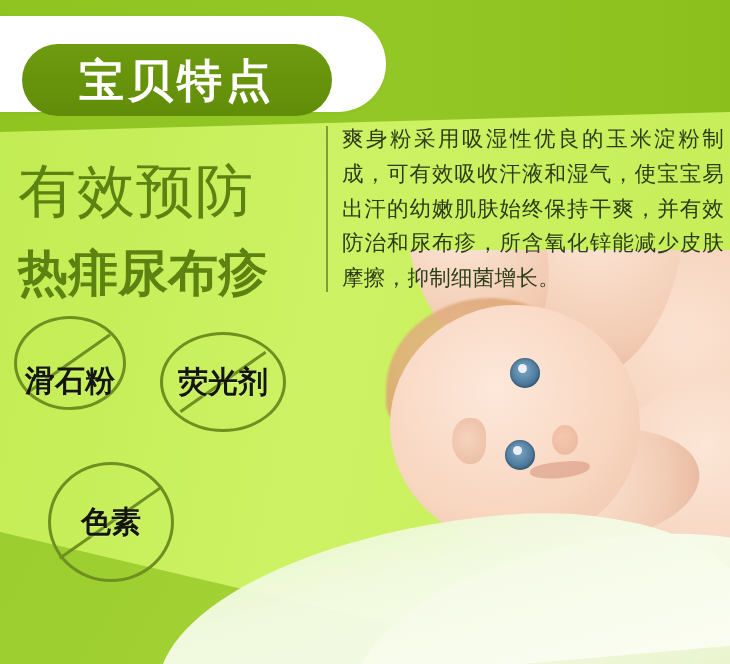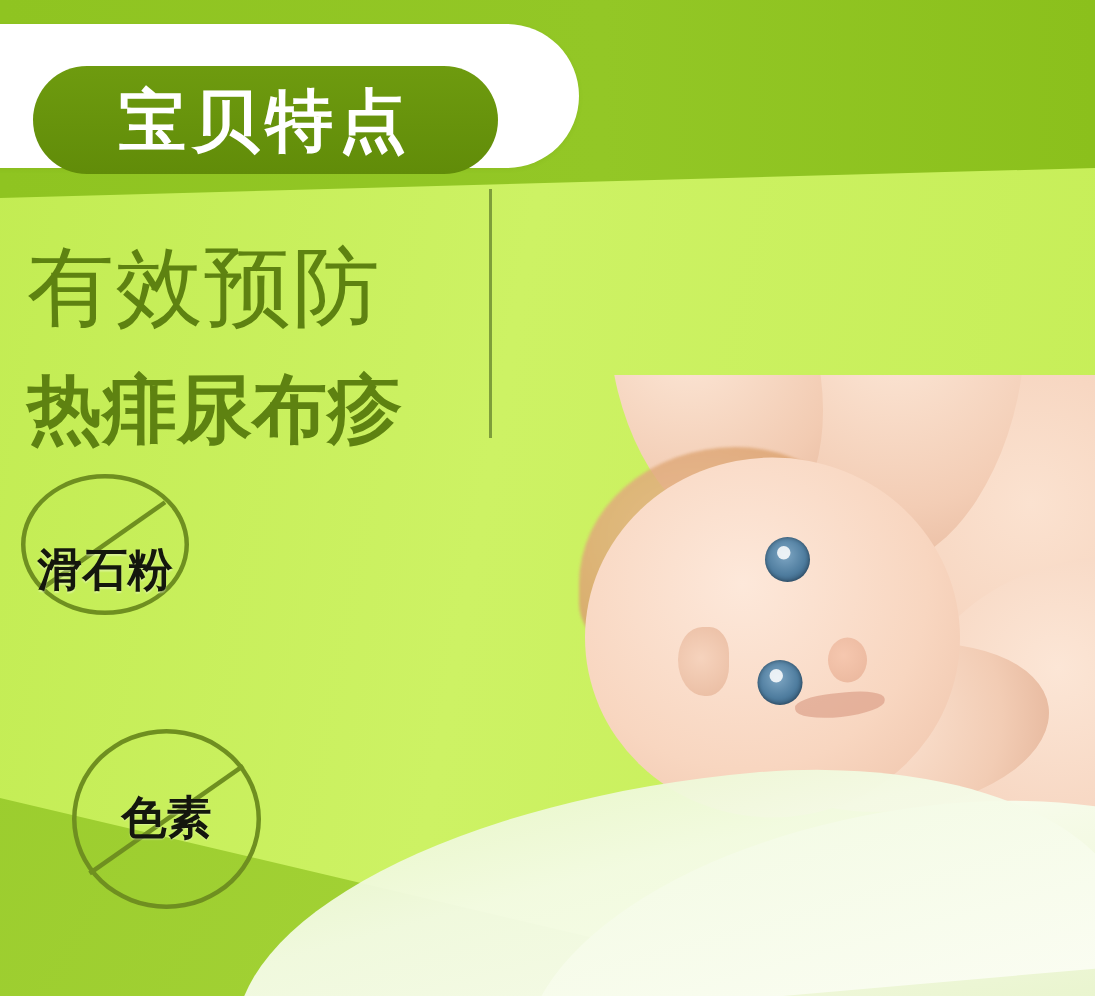--- a/index.html
+++ b/index.html
@@ -151,21 +151,21 @@
     line-height: 1.06;
     text-align: center;
     white-space: nowrap;
     text-shadow: 0 1px 1px rgba(255,255,255,.35);
   }
 
   #badge-talc       { left: 14px;  top: 316px; width: 112px; height: 94px; }
   #badge-talc .badge-text      { font-size: 30px; letter-spacing: 0px; margin-top: 36px; }
   #badge-fluorescent{ left: 160px; top: 332px; width: 126px; height: 100px; }
   #badge-fluorescent .badge-text { font-size: 30px; letter-spacing: 0px; }
-  #badge-pigment    { left: 48px;  top: 486px; width: 126px; height: 120px; }
+  #badge-pigment    { left: 48px;  top: 462px; width: 126px; height: 120px; }
   #badge-pigment .badge-text   { font-size: 30px; letter-spacing: 0px; }
 
   
   .photo {
     position: absolute;
     left: 200px; top: 250px;
     width: 530px; height: 414px;
     overflow: hidden;
   }
   .skin {
@@ -297,27 +297,33 @@
     </div>
   </div>
 
   <div class="headline">
     <div class="headline-line1">有效预防</div>
     <div class="headline-line2">热痱尿布疹</div>
   </div>
 
   <div class="v-divider"></div>
 
+  <div class="body-copy">爽身粉采用吸湿性优良的玉米淀粉制成，可有效吸收汗液和湿气，使宝宝易出汗的幼嫩肌肤始终保持干爽，并有效防治和尿布疹，所含氧化锌能减少皮肤摩擦，抑制细菌增长。</div>
 
   <div class="badge" id="badge-talc">
     <div class="badge-ring"></div>
     <div class="badge-slash"></div>
     <div class="badge-text">滑石粉</div>
   </div>
 
+  <div class="badge" id="badge-fluorescent">
+    <div class="badge-ring"></div>
+    <div class="badge-slash"></div>
+    <div class="badge-text">荧光剂</div>
+  </div>
 
   <div class="badge" id="badge-pigment">
     <div class="badge-ring"></div>
     <div class="badge-slash"></div>
     <div class="badge-text">
       <div>色素</div>
     </div>
   </div>
 
 </div>

